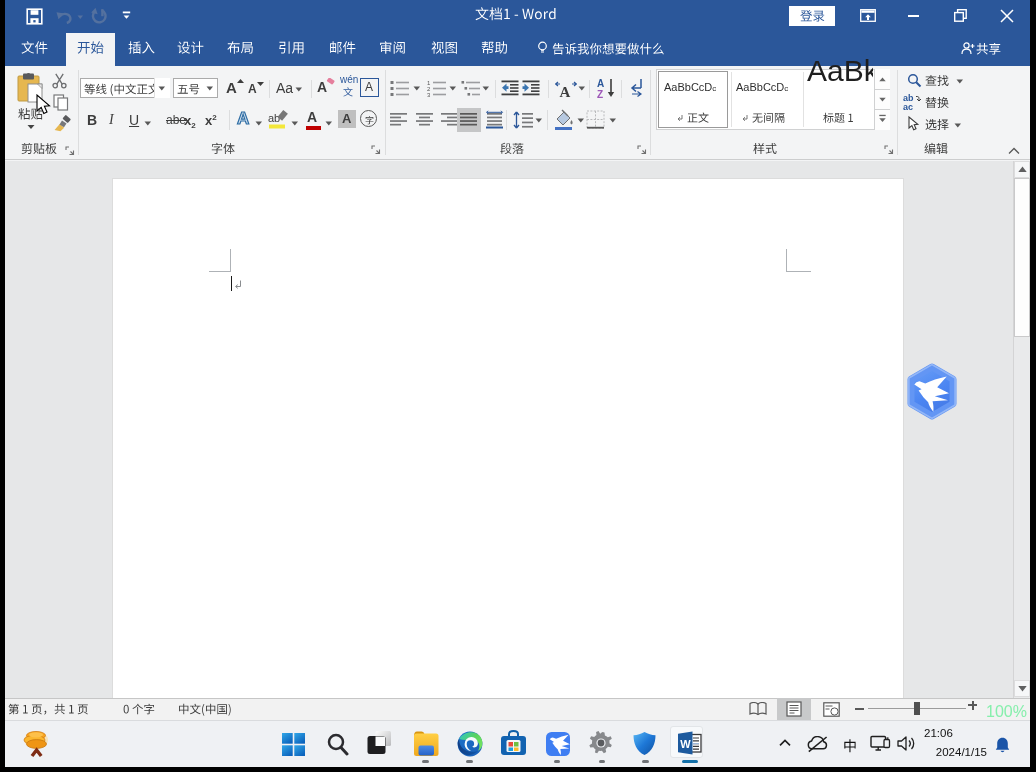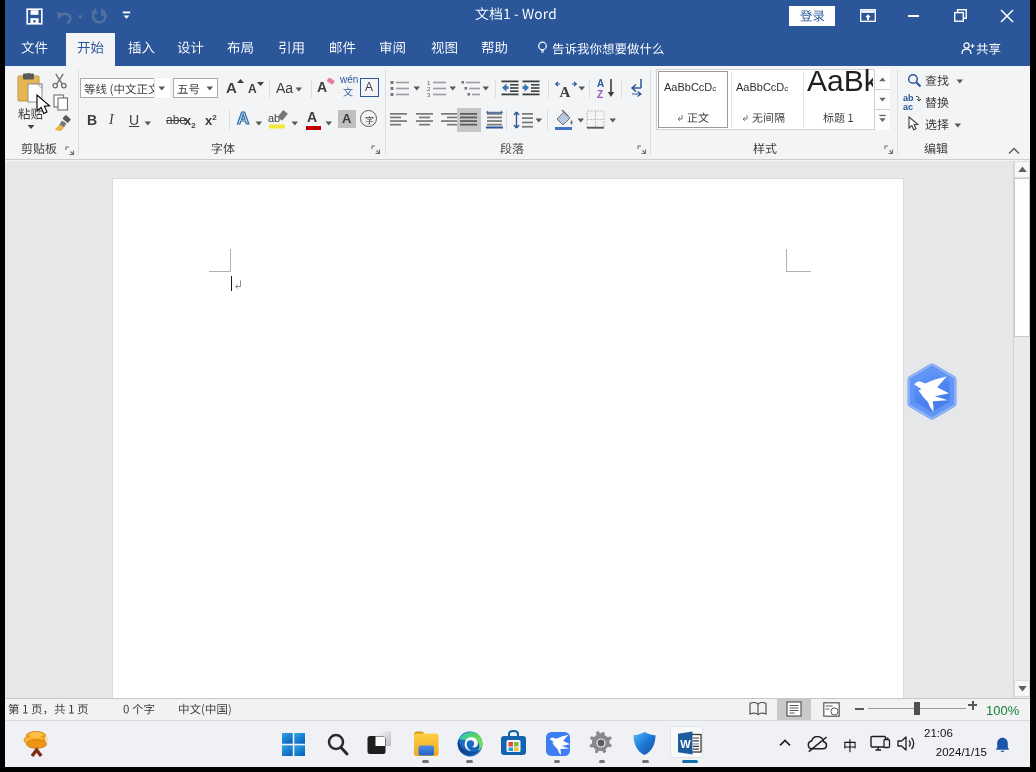--- a/index.html
+++ b/index.html
@@ -367,21 +367,21 @@
   </svg>
 <div class="ab" style="left:736px;top:81px;font-size:11px;color:#2f2f2f">AaBbCcD<span style="font-size:8px">c</span></div>
 <svg style="position:absolute;left:752px;top:110.1px" width="36" height="16" viewBox="0 -11.9 36 16">
     <path d="M1.3 -8.5V-7.7H4.9C4.9 -6.9 4.8 -6.1 4.7 -5.2H0.6V-4.4H4.6C4.1 -2.6 3.0 -0.8 0.4 0.2C0.6 0.4 0.9 0.7 1.0 0.9C3.8 -0.3 4.9 -2.3 5.4 -4.4H5.6V-0.7C5.6 0.3 5.9 0.6 7.1 0.6C7.3 0.6 8.9 0.6 9.1 0.6C10.2 0.6 10.4 0.2 10.6 -1.6C10.3 -1.6 10.0 -1.8 9.8 -1.9C9.7 -0.4 9.6 -0.2 9.1 -0.2C8.7 -0.2 7.4 -0.2 7.1 -0.2C6.6 -0.2 6.5 -0.3 6.5 -0.7V-4.4H10.5V-5.2H5.5C5.7 -6.1 5.7 -6.9 5.7 -7.7H9.8V-8.5Z M12.0 -6.8V0.9H12.8V-6.8ZM12.2 -8.7C12.7 -8.2 13.2 -7.5 13.5 -7.1L14.2 -7.5C13.9 -8.0 13.3 -8.6 12.8 -9.1ZM15.2 -3.2H17.8V-1.8H15.2ZM15.2 -5.4H17.8V-3.9H15.2ZM14.4 -6.1V-1.1H18.6V-6.1ZM14.9 -8.6V-7.8H20.2V-0.1C20.2 0.0 20.2 0.1 20.0 0.1C19.9 0.1 19.4 0.1 19.0 0.1C19.1 0.3 19.2 0.6 19.2 0.8C19.9 0.8 20.4 0.8 20.7 0.7C20.9 0.5 21.0 0.3 21.0 -0.1V-8.6Z M27.6 -6.8H31.1V-5.8H27.6ZM26.9 -7.4V-5.2H31.9V-7.4ZM26.3 -8.7V-8.0H32.5V-8.7ZM22.9 -8.8V0.8H23.6V-8.1H25.0C24.8 -7.3 24.4 -6.3 24.1 -5.6C24.9 -4.7 25.1 -3.9 25.1 -3.3C25.1 -3.0 25.0 -2.7 24.9 -2.6C24.8 -2.5 24.7 -2.5 24.5 -2.5C24.3 -2.4 24.1 -2.5 23.9 -2.5C24.0 -2.3 24.1 -1.9 24.1 -1.7C24.3 -1.7 24.6 -1.7 24.8 -1.7C25.0 -1.8 25.2 -1.8 25.4 -2.0C25.7 -2.2 25.8 -2.7 25.8 -3.2C25.8 -3.9 25.6 -4.7 24.8 -5.7C25.2 -6.5 25.6 -7.6 25.9 -8.5L25.4 -8.8L25.3 -8.8ZM30.4 -3.7C30.2 -3.3 29.9 -2.6 29.6 -2.1H27.6V-1.6H29.0V0.6H29.7V-1.6H31.1V-2.1H30.2C30.5 -2.5 30.8 -3.0 31.0 -3.5ZM27.7 -3.5C28.1 -3.1 28.4 -2.5 28.6 -2.1L29.1 -2.4C29.0 -2.8 28.6 -3.3 28.3 -3.8ZM26.4 -4.6V0.9H27.1V-3.9H31.6V0.0C31.6 0.2 31.5 0.2 31.4 0.2C31.3 0.2 30.9 0.2 30.5 0.2C30.6 0.4 30.7 0.7 30.8 0.9C31.3 0.9 31.7 0.9 32.0 0.7C32.2 0.6 32.3 0.4 32.3 0.1V-4.6Z" fill="#3d3d3d"></path>
   </svg>
 <svg class="ab" style="left:741px;top:114px" width="8" height="8" viewBox="0 0 8 8">
     <path d="M6 1 V5 H2.5 M4 3.2 L2 5 L4 6.8" stroke="#6a6a6a" stroke-width="0.9" fill="none"></path>
   </svg>
 <div class="ab" style="left:731px;top:72px;width:1px;height:55px;background:#e2e2e2"></div>
 <div class="ab" style="left:803px;top:72px;width:1px;height:55px;background:#e2e2e2"></div>
-<div class="ab" style="left:806px;top:66px;width:67px;height:36px;overflow:hidden">
+<div class="ab" style="left:806px;top:56px;width:67px;height:36px;overflow:hidden">
     <div style="font-size:30px;color:#1f1f1f;font-family:'Liberation Sans';position:absolute;left:1px;top:-2px">AaBk</div>
   </div>
 <svg style="position:absolute;left:822.7px;top:110.1px" width="33" height="16" viewBox="0 -11.9 33 16">
     <path d="M5.1 -8.4V-7.6H9.9V-8.4ZM8.6 -3.6C9.1 -2.5 9.6 -1.0 9.8 -0.2L10.5 -0.5C10.3 -1.3 9.8 -2.7 9.3 -3.8ZM5.4 -3.8C5.1 -2.6 4.6 -1.4 4.0 -0.6C4.2 -0.5 4.5 -0.3 4.7 -0.2C5.3 -1.0 5.8 -2.3 6.2 -3.6ZM4.6 -5.8V-5.0H7.0V-0.2C7.0 -0.1 7.0 -0.0 6.8 0.0C6.6 0.0 6.1 0.0 5.6 -0.0C5.7 0.2 5.8 0.6 5.8 0.8C6.6 0.8 7.1 0.8 7.4 0.7C7.7 0.5 7.8 0.3 7.8 -0.2V-5.0H10.5V-5.8ZM2.2 -9.2V-6.9H0.5V-6.1H2.0C1.7 -4.8 1.0 -3.2 0.3 -2.4C0.4 -2.2 0.6 -1.8 0.7 -1.6C1.3 -2.3 1.8 -3.5 2.2 -4.6V0.9H3.0V-4.9C3.4 -4.3 3.9 -3.7 4.0 -3.3L4.5 -4.0C4.3 -4.3 3.4 -5.5 3.0 -5.8V-6.1H4.5V-6.9H3.0V-9.2Z M12.9 -6.8H15.2V-5.9H12.9ZM12.9 -8.2H15.2V-7.3H12.9ZM12.2 -8.8V-5.3H15.9V-8.8ZM18.6 -5.8C18.6 -3.0 18.3 -1.6 16.0 -0.8C16.2 -0.7 16.4 -0.5 16.4 -0.3C18.9 -1.1 19.3 -2.7 19.3 -5.8ZM19.0 -2.0C19.7 -1.6 20.6 -0.8 21.0 -0.4L21.5 -0.9C21.1 -1.3 20.2 -2.0 19.5 -2.5ZM12.4 -3.3C12.3 -1.7 12.1 -0.4 11.4 0.5C11.5 0.5 11.8 0.7 12.0 0.9C12.4 0.3 12.6 -0.3 12.8 -1.1C13.8 0.4 15.4 0.6 17.8 0.6H21.3C21.3 0.4 21.5 0.1 21.6 -0.1C21.0 -0.0 18.3 -0.0 17.8 -0.0C16.4 -0.1 15.3 -0.1 14.5 -0.5V-2.0H16.3V-2.7H14.5V-3.9H16.5V-4.5H11.5V-3.9H13.8V-0.9C13.4 -1.2 13.2 -1.5 13.0 -1.9C13.0 -2.4 13.0 -2.8 13.1 -3.3ZM16.9 -7.0V-2.4H17.6V-6.4H20.3V-2.4H21.0V-7.0H18.9C19.0 -7.3 19.2 -7.7 19.3 -8.1H21.5V-8.7H16.5V-8.1H18.5C18.4 -7.7 18.3 -7.3 18.1 -7.0Z M25.4 0.0H29.9V-0.8H28.2V-8.1H27.5C27.0 -7.8 26.5 -7.6 25.8 -7.5V-6.9H27.2V-0.8H25.4Z" fill="#3d3d3d"></path>
   </svg>
 <div class="ab" style="left:874px;top:69px;width:16px;height:61px;background:#fdfdfd;border-left:1px solid #d0d1d2"></div>
 <div class="ab" style="left:874px;top:89px;width:16px;height:1px;background:#d0d1d2"></div>
 <div class="ab" style="left:874px;top:109px;width:16px;height:1px;background:#d0d1d2"></div>
 <svg class="ab" style="left:879px;top:77px" width="7" height="5" viewBox="0 0 7 5">
     <path d="M3.5 0.5 L6.7 4.2 H0.3 Z" fill="#666"></path>
@@ -472,21 +472,21 @@
 <svg class="ab" style="left:823px;top:702px" width="17" height="15" viewBox="0 0 17 15">
 <rect x="0.8" y="0.8" width="15.4" height="13.4" fill="#fff" stroke="#585858" stroke-width="1.2"></rect>
 <circle cx="11.5" cy="9.5" r="3.6" fill="none" stroke="#585858" stroke-width="1"></circle>
 <path d="M2.5 4 h7 M2.5 7 h4" stroke="#585858" stroke-width="1"></path>
 </svg>
 <div class="ab" style="left:855px;top:708px;width:9px;height:2px;background:#585858"></div>
 <div class="ab" style="left:868px;top:708px;width:98px;height:1px;background:#9b9b9b"></div>
 <div class="ab" style="left:914px;top:702px;width:6px;height:13px;background:#4f4f4f"></div>
 <div class="ab" style="left:968px;top:704px;width:9px;height:2px;background:#585858;"></div>
 <div class="ab" style="left:971.5px;top:700.5px;width:2px;height:9px;background:#585858;"></div>
-<div class="ab" style="left:986px;top:703px;font-size:13px;color:#15803d">100%</div>
+<div class="ab" style="left:986px;top:703px;font-size:16px;color:#86efac">100%</div>
 <div class="ab" style="left:5px;top:720px;width:1025px;height:47px;background:#eff1f4;border-top:1px solid #d9dbde"></div>
 <svg class="ab" style="left:23px;top:730px" width="27" height="28" viewBox="0 0 27 28">
 <ellipse cx="13" cy="10" rx="12" ry="8" fill="#fcd58a" opacity="0.55"></ellipse>
 <ellipse cx="13" cy="5.5" rx="9.5" ry="4" fill="#f9a41f" stroke="#d07c10" stroke-width="0.8"></ellipse>
 <ellipse cx="11.5" cy="10" rx="10.5" ry="4.6" fill="#fbb62e" stroke="#d07c10" stroke-width="0.8"></ellipse>
 <ellipse cx="13.5" cy="14" rx="10" ry="4.4" fill="#ef9514" stroke="#c8770e" stroke-width="0.8"></ellipse>
 <ellipse cx="13" cy="4.8" rx="7" ry="2.6" fill="#fdc04a"></ellipse>
 <path d="M9 26 L13.6 20 L18.2 26" fill="none" stroke="#7e2c14" stroke-width="3.4"></path>
 </svg>
 <svg class="ab" style="left:282px;top:733px" width="23" height="23" viewBox="0 0 23 23">

